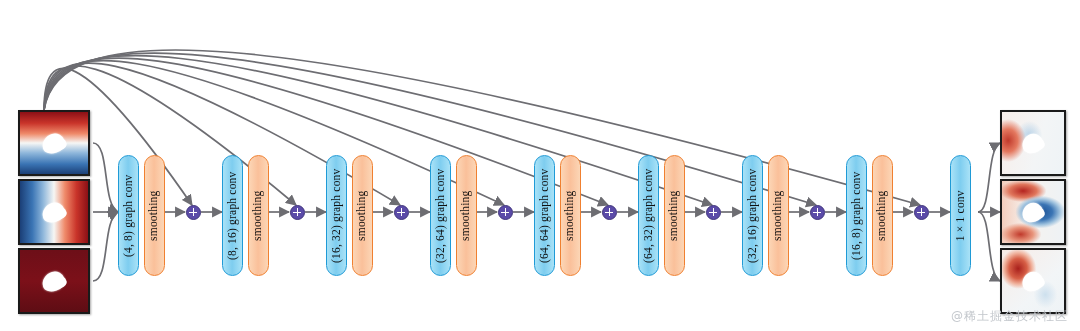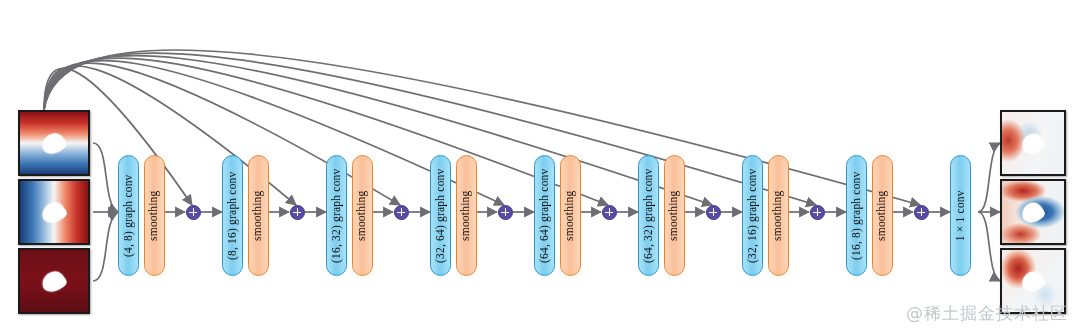--- a/index.html
+++ b/index.html
@@ -108,21 +108,21 @@
   }
   .sum::before { left: 50%; top: 2.2px; width: 1.4px; height: 7.6px; margin-left: -0.7px; }
   .sum::after  { top: 50%; left: 2.2px; height: 1.4px; width: 7.6px; margin-top: -0.7px; }
 
   
   .watermark {
     position: absolute;
     right: 12px;
     bottom: 6px;
     font-family: "DejaVu Sans", sans-serif;
-    font-size: 17px;
+    font-size: 12px;
     color: #c3c7cc;
     letter-spacing: 1px;
     user-select: none;
   }
 </style>
 </head>
 <body>
 
 <div id="figure">
 

